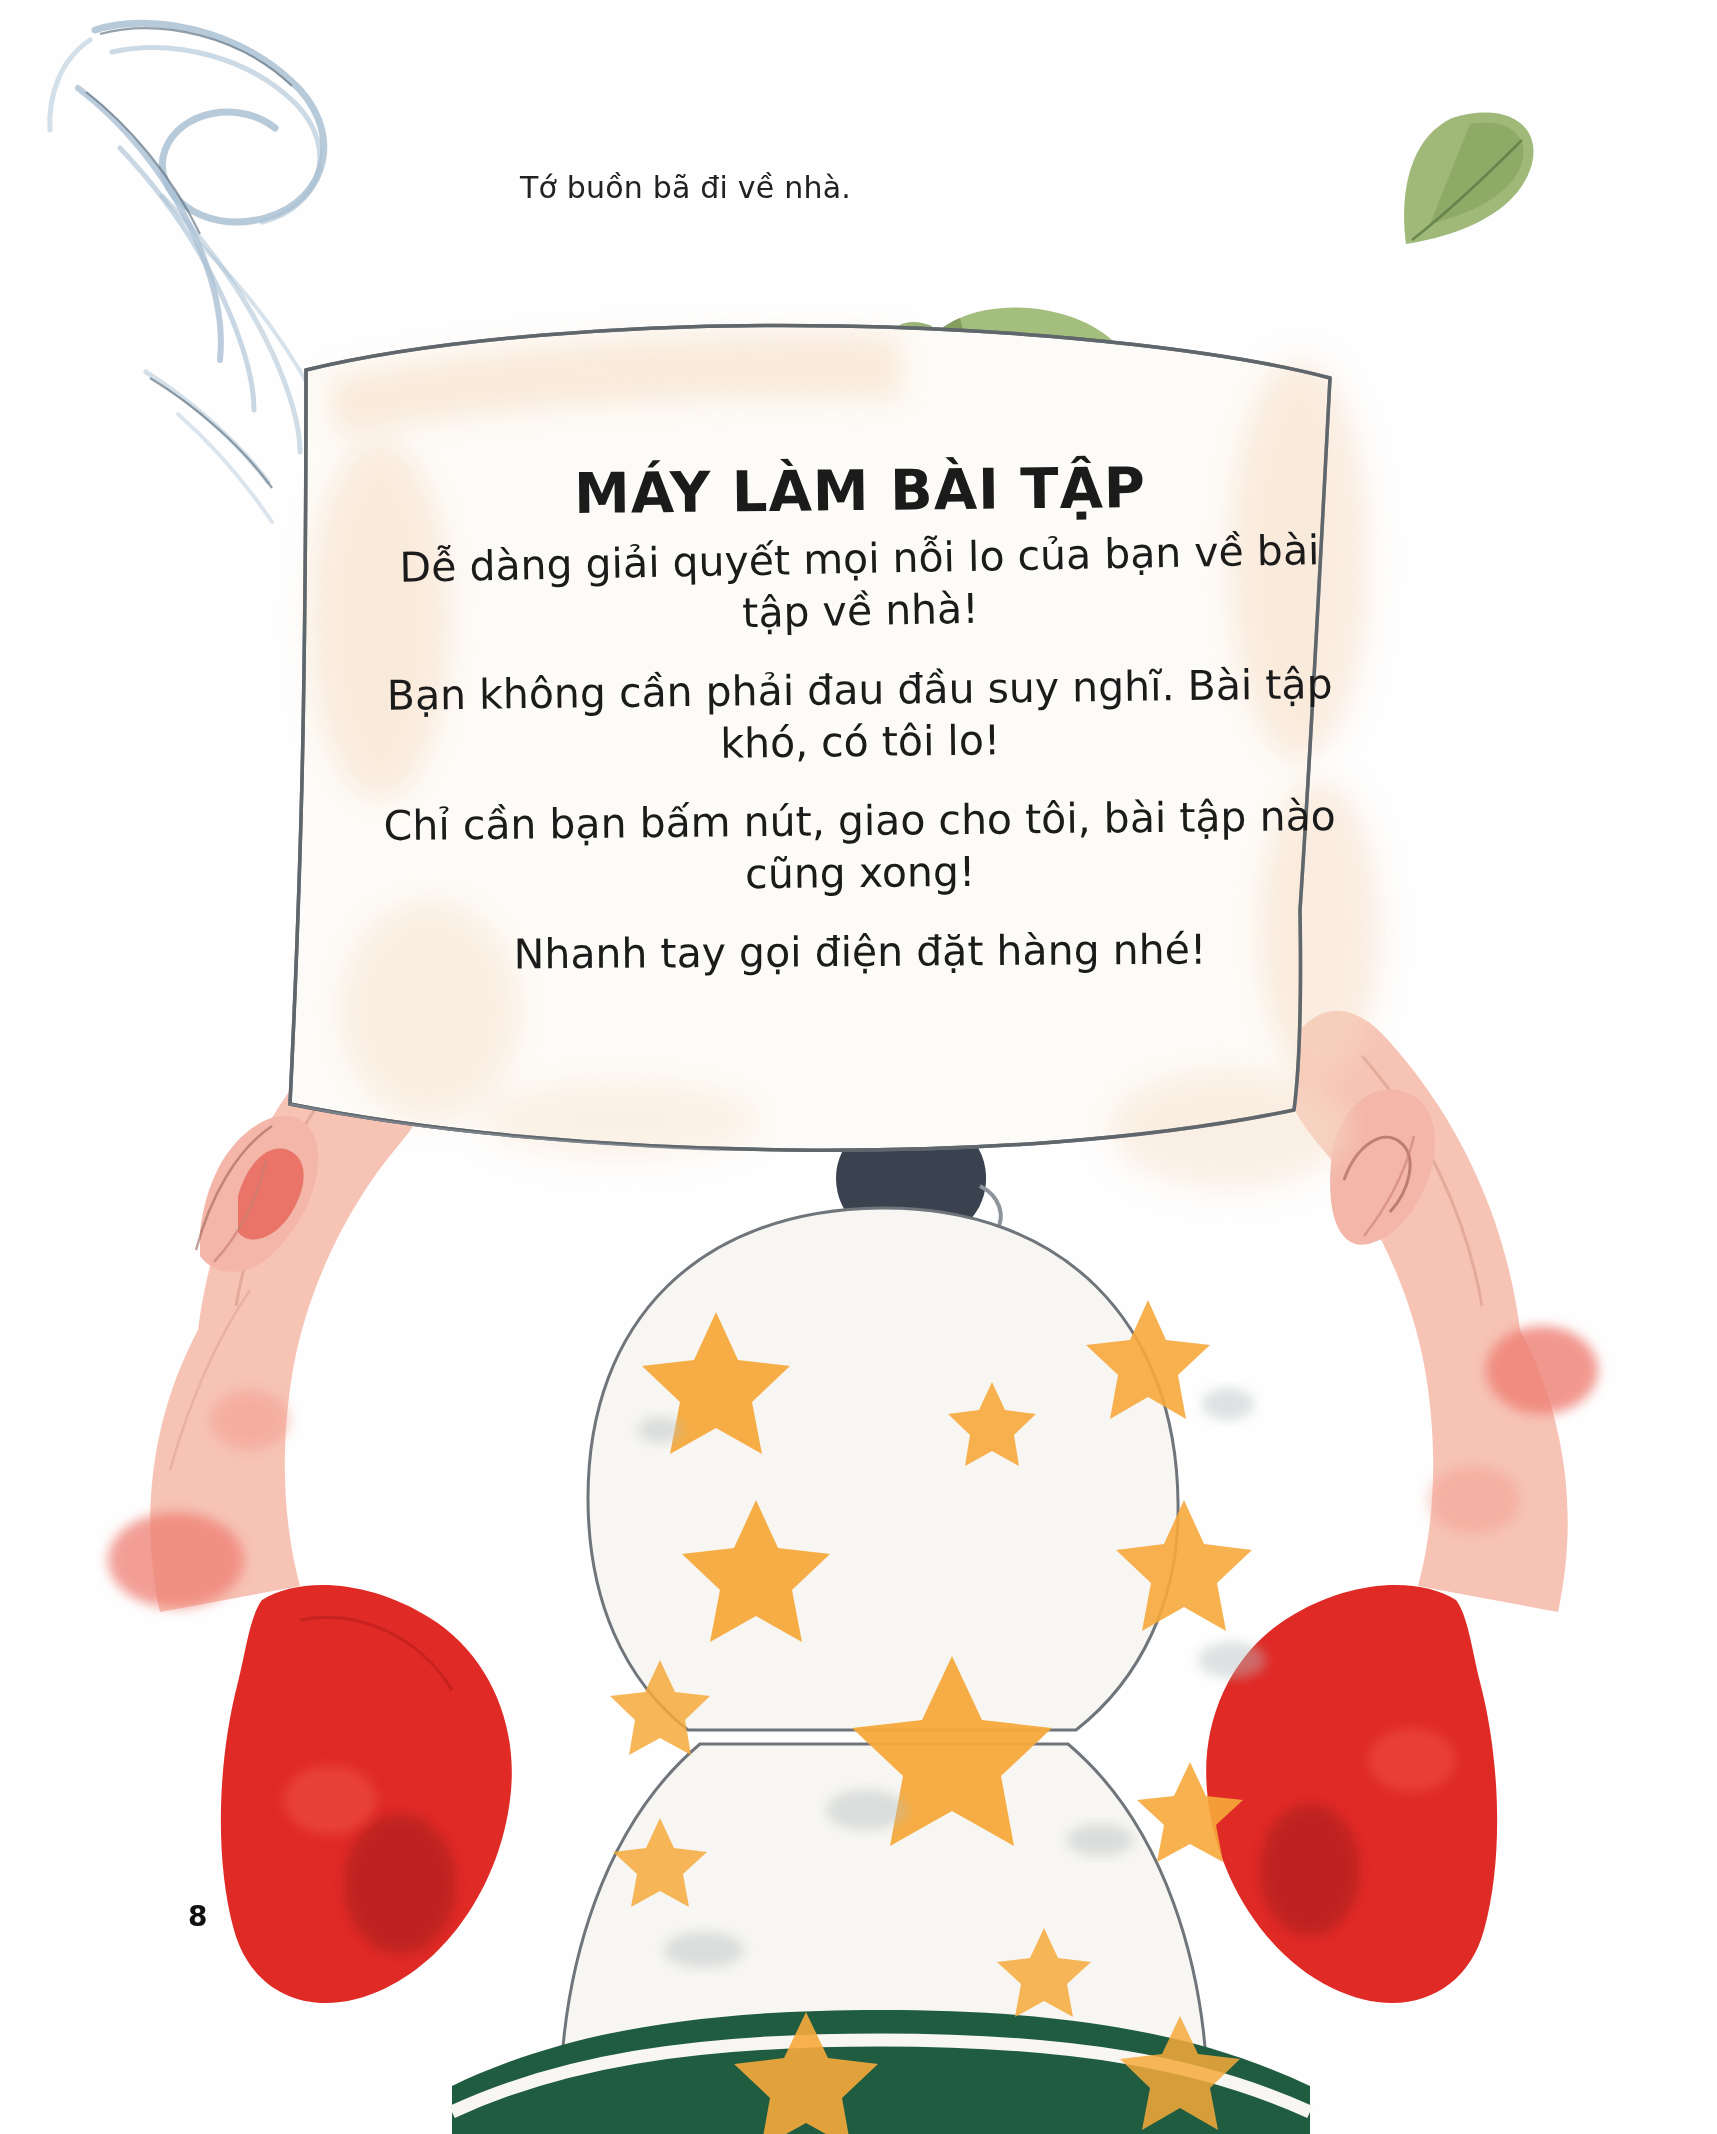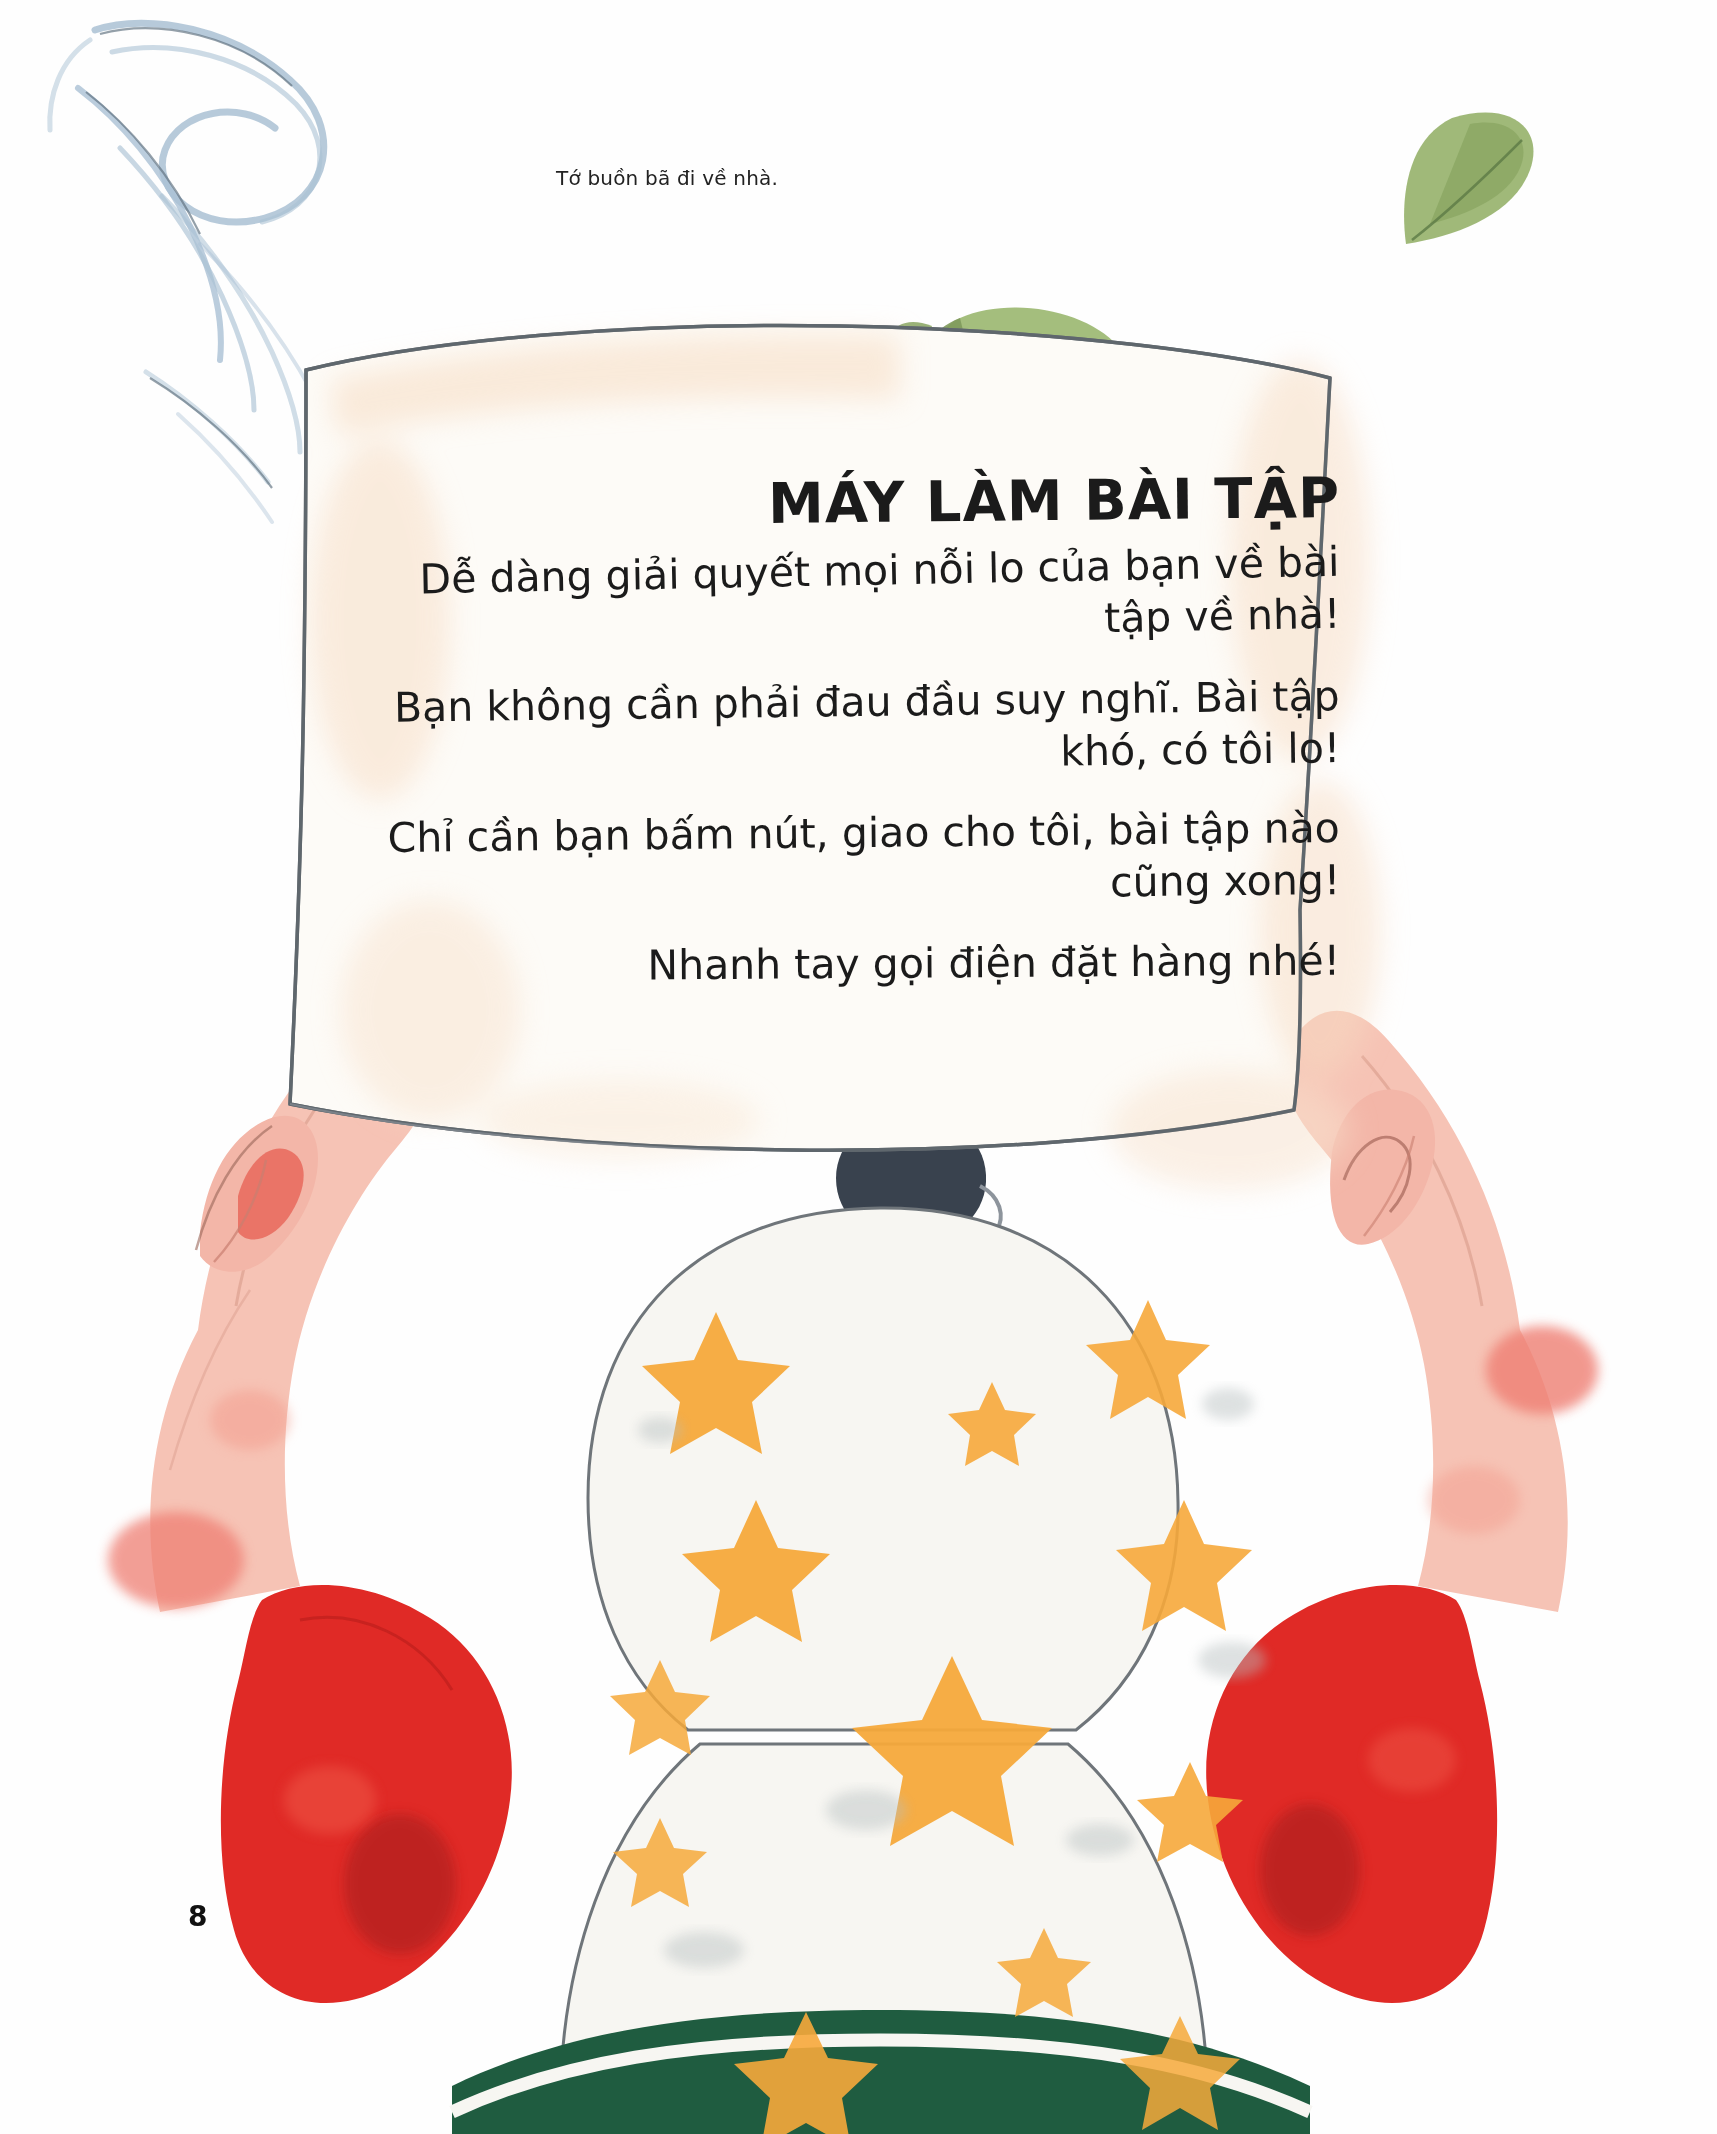--- a/index.html
+++ b/index.html
@@ -24,35 +24,34 @@
     width: 1717px;
     height: 2134px;
   }
   
   .narration {
     position: absolute;
     left: 520px;
     top: 160px;
     width: 900px;
     font-family: "DejaVu Sans", sans-serif;
-    font-size: 20px;
+    font-size: 30px;
     line-height: 1.85;
     color: #222;
     letter-spacing: 0.2px;
-    margin-left: 36px;
   }
   .narration p { margin: 0 0 20px 0; }
 
   
   .poster-text {
     position: absolute;
     left: 380px;
-    top: 470px;
+    top: 458px;
     width: 960px;
-    text-align: right;
+    text-align: center;
     color: #1b1b1b;
   }
   .poster-title {
     font-size: 56px;
     font-weight: bold;
     letter-spacing: 1px;
     margin: 0 0 10px 0;
     transform: rotate(-0.6deg);
   }
   .poster-line {

